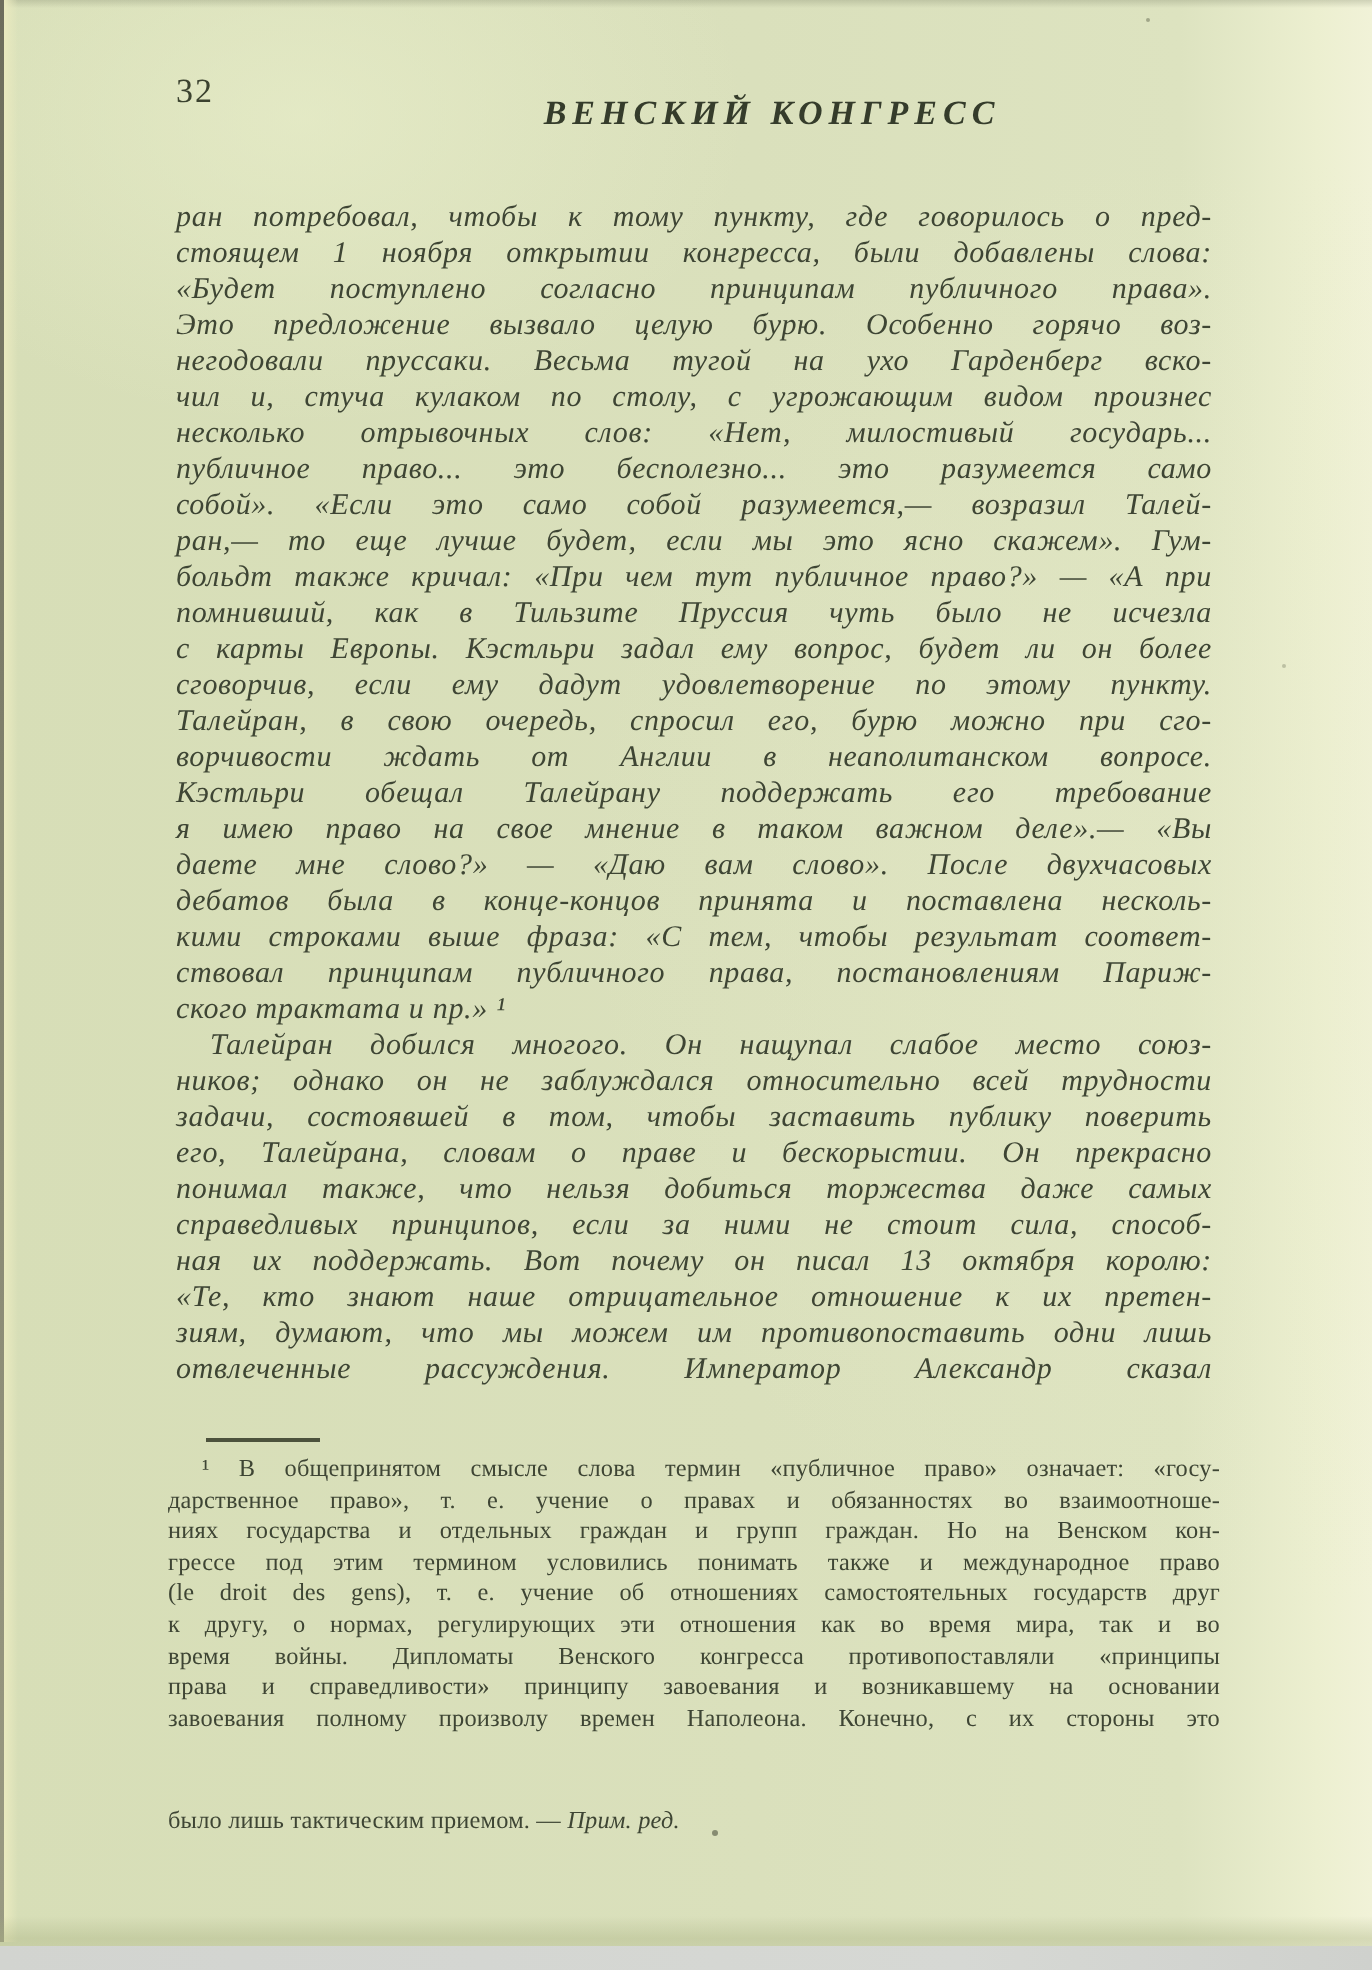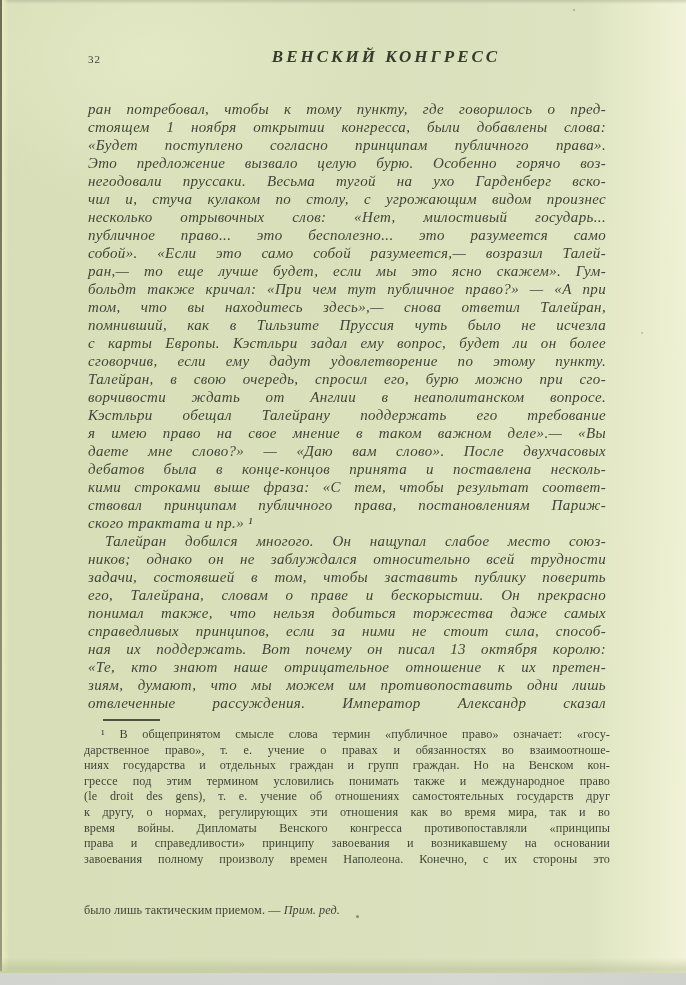--- a/index.html
+++ b/index.html
@@ -32,22 +32,22 @@
   }
   .band-bottom {
     position: absolute; left: 0; right: 0; bottom: 11px; height: 16px;
     background: linear-gradient(180deg, rgba(168,176,128,0), rgba(168,176,128,0.38) 70%, rgba(168,176,128,0.30));
   }
   .strip-bottom {
     position: absolute; left: 0; right: 0; bottom: 0; height: 12px;
     background: linear-gradient(90deg, #d2d4d0, #d6d8d4 70%, #cfd1cd);
   }
   .pagenum {
-    position: absolute; left: 88px; top: 53px;
-    font-size: 11px; color: #3b422f; letter-spacing: 1px;
+    position: absolute; left: 88px; top: 36px;
+    font-size: 17px; color: #3b422f; letter-spacing: 1px;
   }
   .running-header {
     position: absolute; left: 130px; right: 44px; top: 47px;
     text-align: center;
     font-style: italic; font-weight: bold;
     font-size: 17px; letter-spacing: 3px;
     color: #353c2b;
   }
   .text-column {
     position: absolute; left: 88px; top: 100px; width: 518px;
@@ -95,21 +95,20 @@
         <div class="tline">стоящем 1 ноября открытии конгресса, были добавлены слова:</div>
         <div class="tline">«Будет поступлено согласно принципам публичного права».</div>
         <div class="tline">Это предложение вызвало целую бурю. Особенно горячо воз-</div>
         <div class="tline">негодовали пруссаки. Весьма тугой на ухо Гарденберг вско-</div>
         <div class="tline">чил и, стуча кулаком по столу, с угрожающим видом произнес</div>
         <div class="tline">несколько отрывочных слов: «Нет, милостивый государь...</div>
         <div class="tline">публичное право... это бесполезно... это разумеется само</div>
         <div class="tline">собой». «Если это само собой разумеется,— возразил Талей-</div>
         <div class="tline">ран,— то еще лучше будет, если мы это ясно скажем». Гум-</div>
         <div class="tline">больдт также кричал: «При чем тут публичное право?» — «А при</div>
-        <div class="tline">том, что вы находитесь здесь»,— снова ответил Талейран,</div>
         <div class="tline">помнивший, как в Тильзите Пруссия чуть было не исчезла</div>
         <div class="tline">с карты Европы. Кэстльри задал ему вопрос, будет ли он более</div>
         <div class="tline">сговорчив, если ему дадут удовлетворение по этому пункту.</div>
         <div class="tline">Талейран, в свою очередь, спросил его, бурю можно при сго-</div>
         <div class="tline">ворчивости ждать от Англии в неаполитанском вопросе.</div>
         <div class="tline">Кэстльри обещал Талейрану поддержать его требование</div>
         <div class="tline">я имею право на свое мнение в таком важном деле».— «Вы</div>
         <div class="tline">даете мне слово?» — «Даю вам слово». После двухчасовых</div>
         <div class="tline">дебатов была в конце-концов принята и поставлена несколь-</div>
         <div class="tline">кими строками выше фраза: «С тем, чтобы результат соответ-</div>

